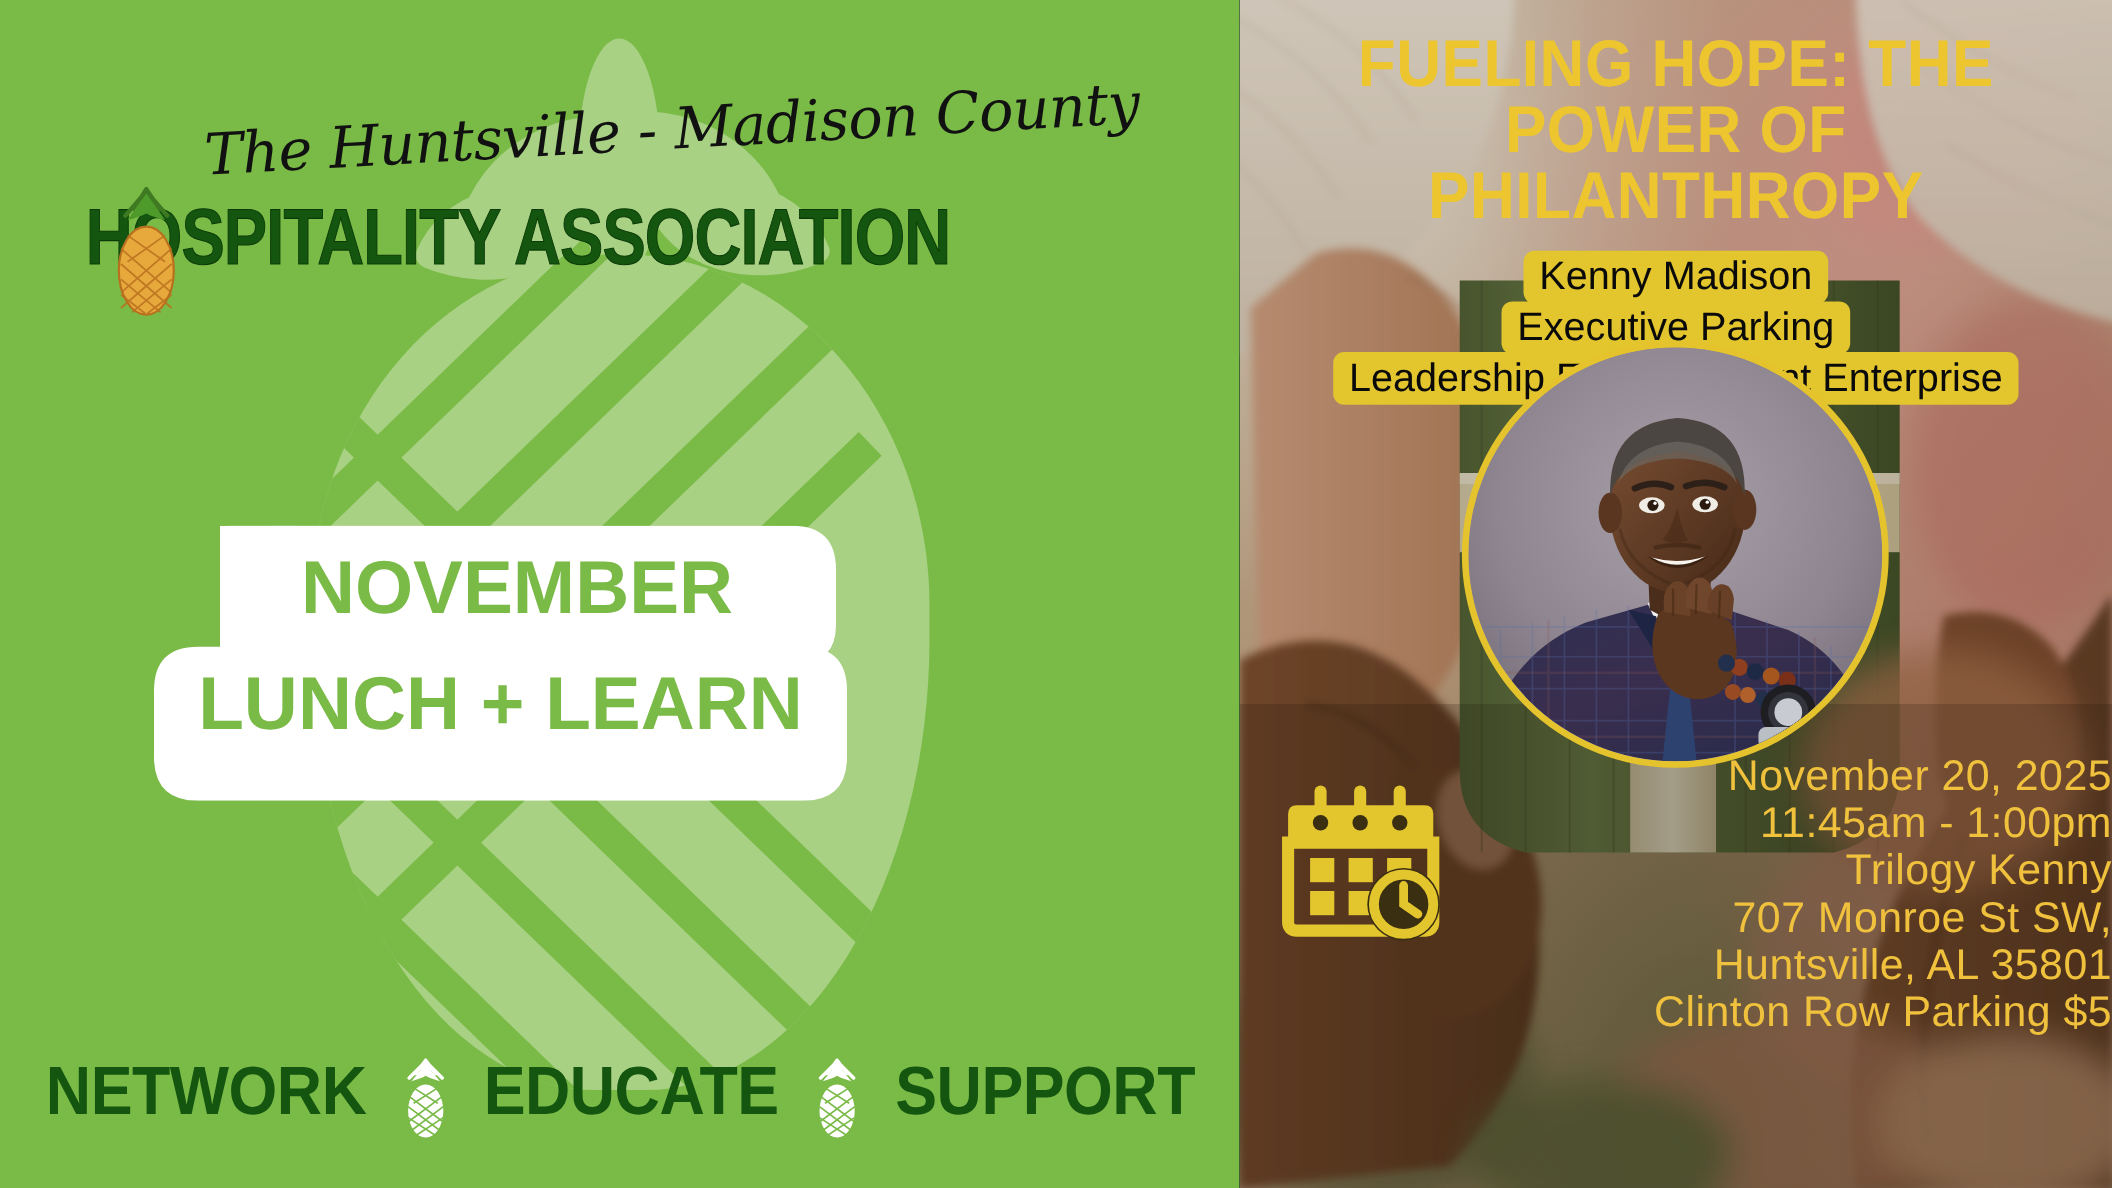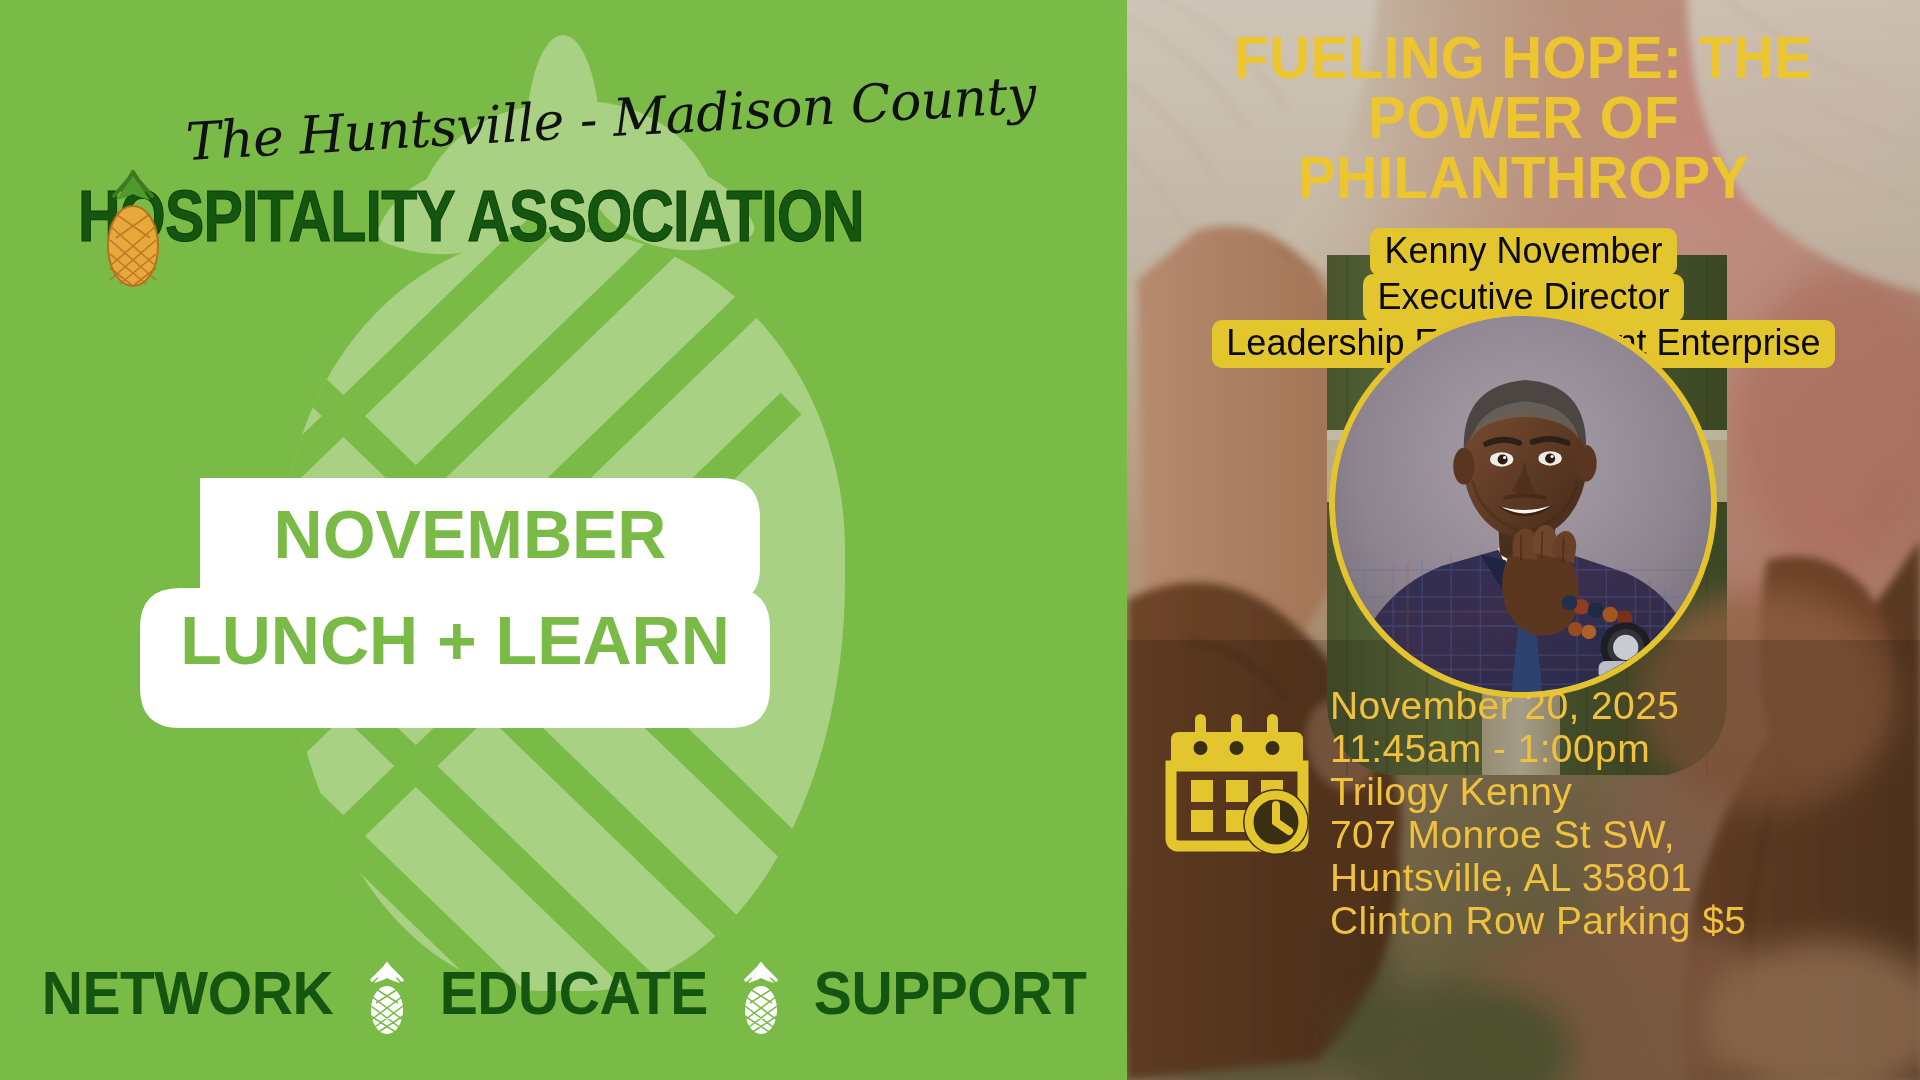--- a/index.html
+++ b/index.html
@@ -115,21 +115,21 @@
     background:#8f8792;
   }
   #portrait svg { width:100%; height:100%; display:block; }
 
   
   #details { position:absolute; left:18px; top:690px; width:775px; height:390px; }
   #cal-icon { position:absolute; left:18px; top:20px; width:150px; height:150px; }
   #detail-lines {
     position:absolute; left:185px; top:-6px; width:590px;
     color:#F0C13C; font-size:39px; line-height:43px; font-weight:400;
-    letter-spacing:0.4px; white-space:nowrap;
+    letter-spacing:0.4px; white-space:nowrap;text-align:right;
   }
 </style>
 </head>
 <body>
 
 <div id="flyer">
 
   <div id="left-panel">
 
     <div id="wm-wrap">
@@ -380,22 +380,22 @@
       <rect x="0" y="640" width="793" height="440" fill="#1f1508" opacity="0.20"></rect>
     </svg>
 
     <div id="event-title">
       <div>FUELING HOPE: THE</div>
       <div>POWER OF</div>
       <div>PHILANTHROPY</div>
     </div>
 
     <div id="speaker">
-      <div class="row"><span class="hl">Kenny November</span></div>
-      <div class="row"><span class="hl">Executive Director</span></div>
+      <div class="row"><span class="hl">Kenny Madison</span></div>
+      <div class="row"><span class="hl">Executive Parking</span></div>
       <div class="row"><span class="hl">Leadership Empowerment Enterprise</span></div>
     </div>
 
     <div id="portrait">
       <svg viewBox="0 0 388 388" preserveAspectRatio="xMidYMid slice">
         <defs>
           <radialGradient id="studio" cx="50%" cy="38%" r="72%">
             <stop offset="0%" stop-color="#a79fa8"></stop>
             <stop offset="60%" stop-color="#8e8590"></stop>
             <stop offset="100%" stop-color="#6f6871"></stop>

